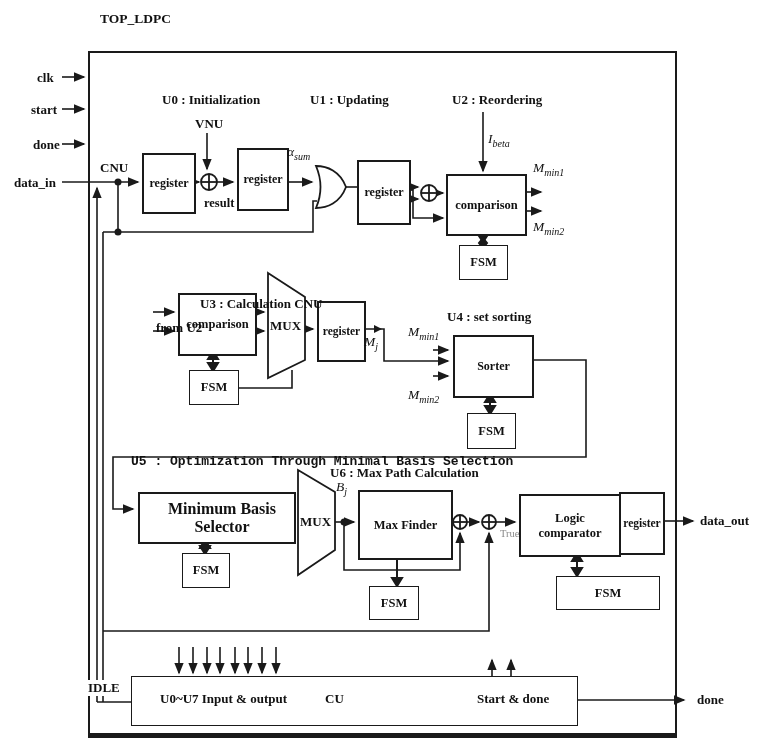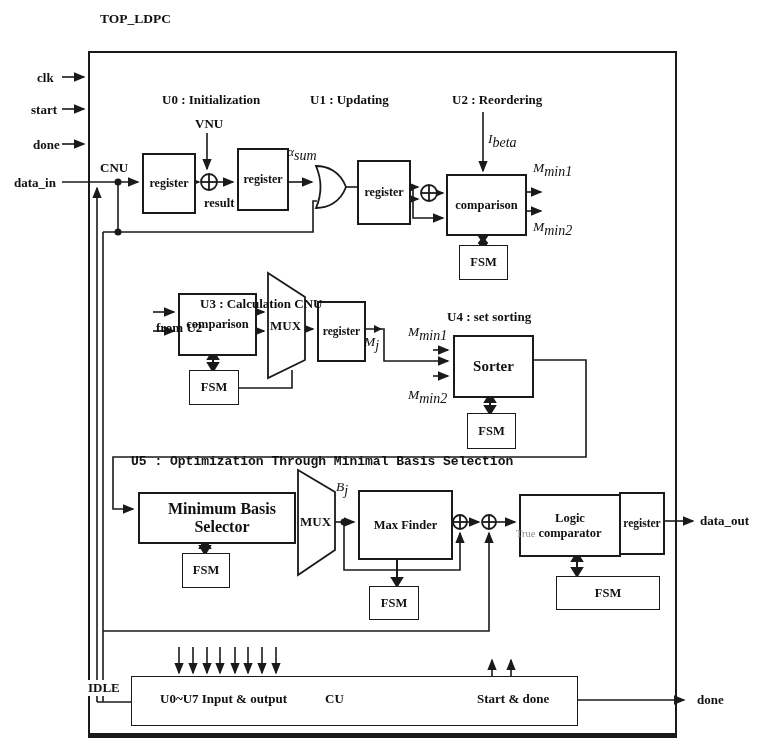--- a/index.html
+++ b/index.html
@@ -11,21 +11,21 @@
   svg.wires{position:absolute;left:0;top:0;z-index:1;}
   .box{
     position:absolute;z-index:2;background:#fff;border:2px solid #1a1a1a;
     display:flex;align-items:center;justify-content:center;text-align:center;
     font-weight:700;font-size:12.5px;line-height:1.15;
   }
   .box.thin{border-width:1.5px;}
   .lbl{position:absolute;z-index:3;font-weight:700;font-size:13px;white-space:nowrap;}
   .heading{position:absolute;z-index:3;font-weight:700;font-size:13px;white-space:nowrap;}
   .math{position:absolute;z-index:3;font-style:italic;font-weight:400;font-size:13.5px;white-space:nowrap;}
-  .math sub{font-size:14px;}
+  .math sub{font-size:10px;}
   .outer{
     position:absolute;left:88px;top:51px;width:585px;height:680px;
     border:2px solid #1a1a1a;border-bottom-width:5px;z-index:0;background:#fff;
   }
   .gray{color:#8a8a8a;font-size:10.5px;font-weight:400;}
   .whitebg{background:#fff;padding:0 2px;}
 </style>
 </head>
 <body>
 
@@ -182,35 +182,36 @@
   <div class="lbl" style="left:31px;top:102px;">start</div>
   <div class="lbl" style="left:33px;top:137px;">done</div>
   <div class="lbl" style="left:14px;top:175px;">data_in</div>
 
   <div class="heading" style="left:162px;top:92px;">U0 : Initialization</div>
   <div class="heading" style="left:310px;top:92px;">U1 : Updating</div>
   <div class="heading" style="left:452px;top:92px;">U2 : Reordering</div>
   <div class="heading" style="left:200px;top:252px;margin-top:44px;">U3 : Calculation CNU</div>
   <div class="heading" style="left:447px;top:309px;">U4 : set sorting</div>
   <div class="heading" style="left:131px;top:454px;font-family:Liberation Mono, monospace;">U5 : Optimization Through Minimal Basis Selection</div>
+  <div class="heading" style="left:330px;top:465px;">U6 : Max Path Calculation</div>
 
   <div class="lbl" style="left:195px;top:116px;">VNU</div>
   <div class="lbl" style="left:100px;top:160px;">CNU</div>
   <div class="lbl" style="left:204px;top:196px;font-size:12.5px;">result</div>
   <div class="lbl" style="left:110px;top:320px;margin-left:46px;">from U2</div>
 
   <div class="math" style="left:287px;top:144px;"><span>α</span><sub>sum</sub></div>
   <div class="math" style="left:488px;top:131px;"><span>I</span><sub>beta</sub></div>
   <div class="math" style="left:533px;top:160px;"><span>M</span><sub>min1</sub></div>
   <div class="math" style="left:533px;top:219px;"><span>M</span><sub>min2</sub></div>
   <div class="math" style="left:364px;top:334px;"><span>M</span><sub>j</sub></div>
   <div class="math" style="left:408px;top:324px;"><span>M</span><sub>min1</sub></div>
   <div class="math" style="left:408px;top:387px;"><span>M</span><sub>min2</sub></div>
   <div class="math" style="left:336px;top:479px;"><span>B</span><sub>j</sub></div>
-  <div class="lbl gray" style="left:500px;top:528px;margin-left:16px;">True</div>
+  <div class="lbl gray" style="left:500px;top:528px;">True</div>
 
   <div class="box" style="left:142px;top:153px;width:50px;height:57px;font-size:12px;">
       <span>register</span>
     </div>
   <div class="box" style="left:237px;top:148px;width:48px;height:59px;font-size:12px;">
       <span>register</span>
     </div>
   <div class="box" style="left:357px;top:160px;width:50px;height:61px;font-size:12px;">
       <span>register</span>
     </div>
@@ -225,21 +226,21 @@
       <span>comparison</span>
     </div>
   <div class="box thin" style="left:189px;top:370px;width:48px;height:33px;">
       <span>FSM</span>
     </div>
   <div class="abs" style="left:270px;top:318px;z-index:2;font-weight:700;font-size:13px;">MUX</div>
   <div class="box" style="left:317px;top:301px;width:45px;height:57px;font-size:11.5px;">
       <span>register</span>
     </div>
 
-  <div class="box" style="left:453px;top:335px;width:77px;height:59px;font-size:15px;">
+  <div class="box" style="left:453px;top:335px;width:77px;height:59px;font-size:12px;">
       <span>Sorter</span>
     </div>
   <div class="box thin" style="left:467px;top:413px;width:47px;height:34px;">
       <span>FSM</span>
     </div>
 
   <div class="box" style="left:138px;top:492px;width:144px;height:48px;font-size:16px;padding-left:10px;">
       <span>Minimum Basis Selector</span>
     </div>
   <div class="box thin" style="left:182px;top:553px;width:46px;height:33px;">

